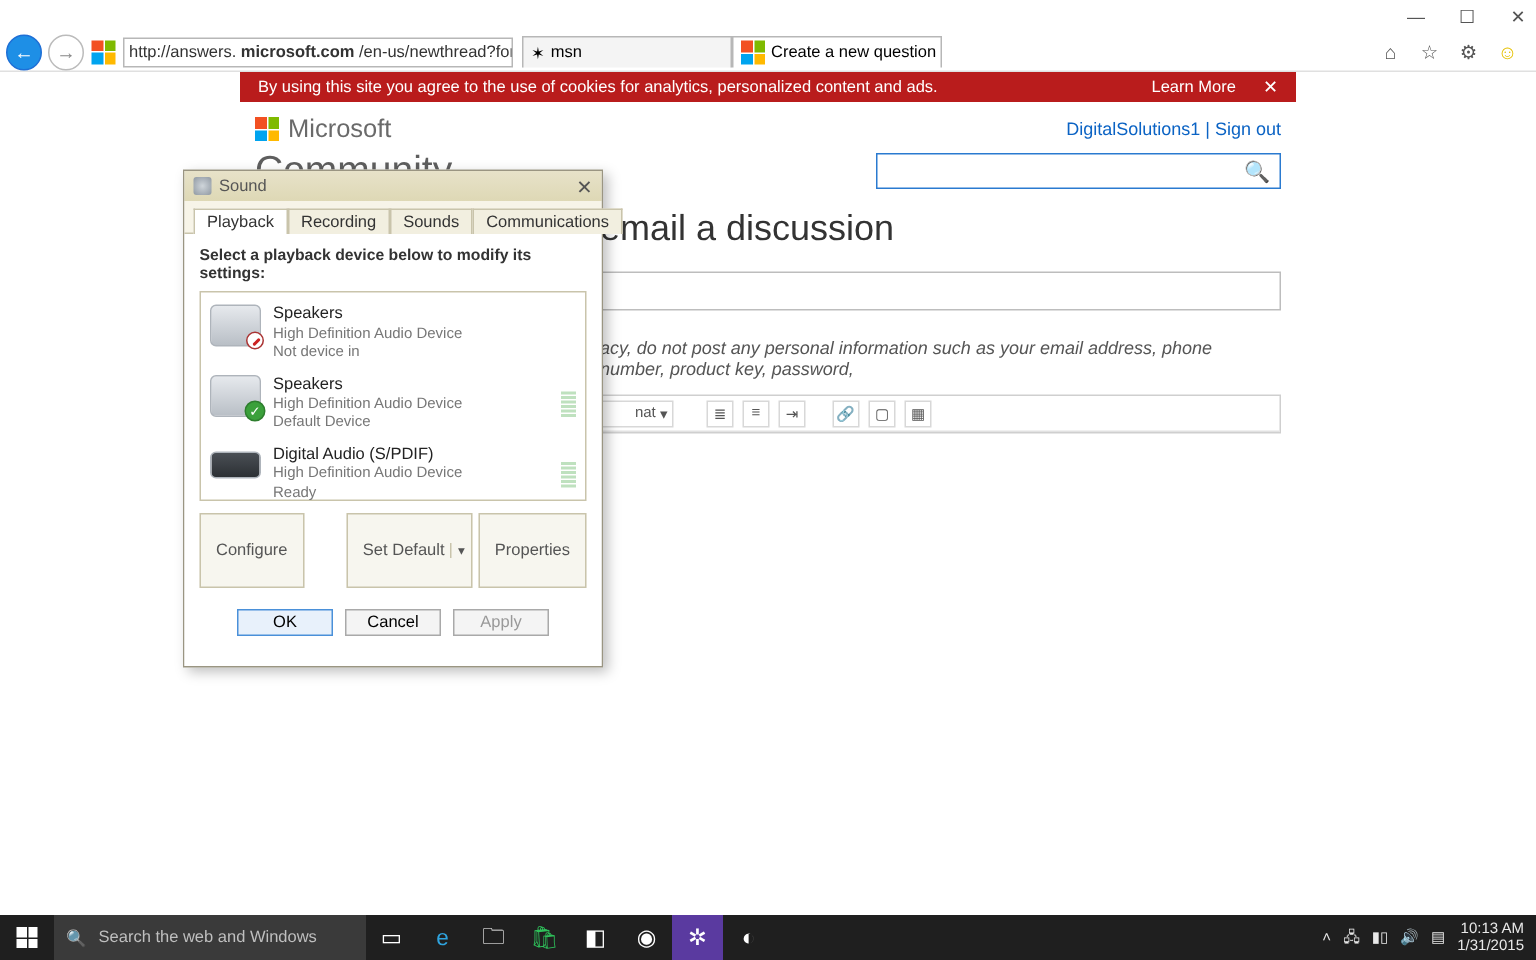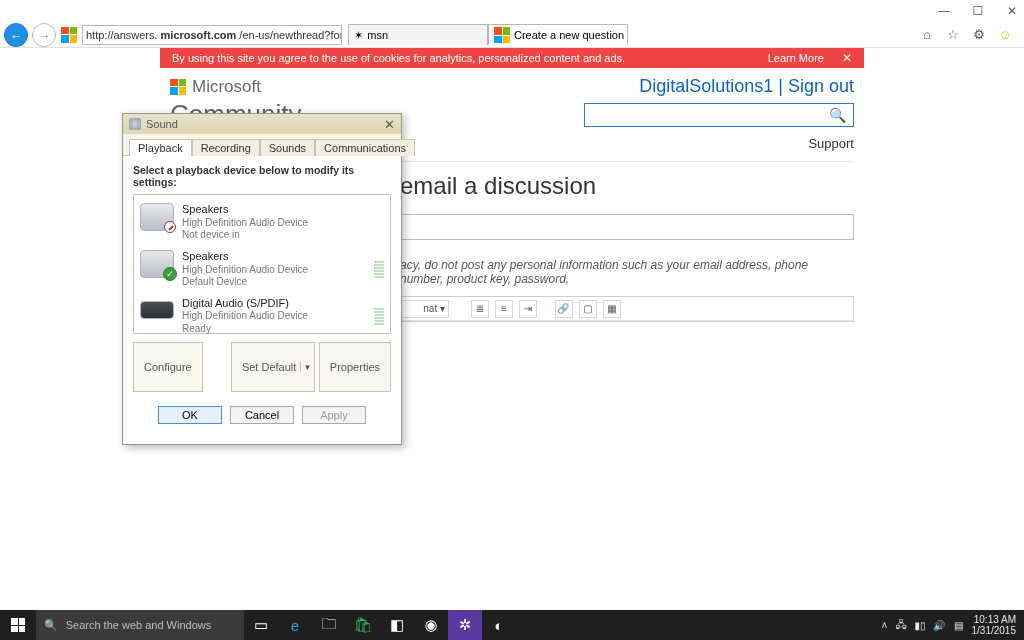--- a/index.html
+++ b/index.html
@@ -14,32 +14,32 @@
   .smallicon { width:18px; height:18px; display:flex; align-items:center; justify-content:center; font-size:13px; color:#555;}
   .small-img { width:16px; height:16px; display:inline-block;}
   .urlbox { flex:0 0 260px; height:20px; border:1px solid #b7b7b7; display:flex; align-items:center; font-size:11px; color:#333; padding:0 3px; gap:3px; overflow:hidden; white-space:nowrap;}
   .urlbox .host { font-weight:600;}
   .tabstrip { display:flex; height:21px; margin-left:2px;}
   .tab { width:140px; border:1px solid #b7b7b7; border-bottom:none; display:flex; align-items:center; gap:4px; padding:0 5px; font-size:11px; background:#f4f4f4; position:relative; overflow:hidden; white-space:nowrap; }
   .tab.active { background:#fff;}
   .favrow { margin-left:auto; display:flex; gap:8px; padding-right:6px;}
 
   
-  .cookie { height:20px; background:#ef4444; color:#fff; font-size:11px; display:flex; align-items:center; padding:0 12px; margin:0 160px;}
+  .cookie { height:20px; background:#b91c1c; color:#fff; font-size:11px; display:flex; align-items:center; padding:0 12px; margin:0 160px;}
   .cookie .learn { margin-left:auto;}
   .cookie .close { margin-left:18px; font-size:12px;}
 
   
   .page { position:relative; background:#fff; }
   .pagehdr { margin:8px 170px 0 170px; display:flex; align-items:center;}
   .mslogo { font-size:17px; color:#6a6a6a; display:flex; align-items:center; gap:6px;}
   .mslogo .sq { width:16px; height:16px; display:grid; grid-template:1fr 1fr/1fr 1fr; gap:1px;}
   .mslogo .sq span:nth-child(1){background:#f25022;} .mslogo .sq span:nth-child(2){background:#7fba00;}
   .mslogo .sq span:nth-child(3){background:#00a4ef;} .mslogo .sq span:nth-child(4){background:#ffb900;}
-  .acct { margin-left:auto; font-size:18px; color:#0b63c4;}
+  .acct { margin-left:auto; font-size:12px; color:#0b63c4;}
   .searchpg { margin-left:14px; width:270px; height:24px; border:1px solid #2a7ad0; display:flex; align-items:center; justify-content:flex-end; padding-right:6px; color:#2a7ad0; font-size:14px;}
   .row2 { margin:2px 170px 0 170px; display:flex; align-items:center; gap:20px;}
   .community { font-size:26px; color:#5e5e5e; font-weight:300;}
   .row3 { margin:6px 170px 0 170px; font-size:13px; color:#333; border-bottom:1px solid #e8e8e8; padding-bottom:10px; display:flex; justify-content:flex-end;}
   .bodyarea { margin:10px 170px 0 170px;}
   .pgtitle { font-size:24px; font-weight:300; color:#333; padding-left:230px;}
   .subjectbox { margin-top:14px; height:26px; border:1px solid #bdbdbd; margin-left:230px;}
   .disclaimer { margin-top:18px; font-size:12px; font-style:italic; color:#555; padding-left:230px;}
   .editor { margin-top:10px; border:1px solid #cfcfcf; margin-left:0;}
   .toolbar { height:24px; border-bottom:1px solid #e2e2e2; display:flex; align-items:center; padding-left:230px; gap:6px;}
@@ -163,23 +163,20 @@
     <div class="acct">
       <span>DigitalSolutions1</span><span> | </span><span>Sign out</span>
     </div>
   </div>
   <div class="row2">
     <div class="community">Community</div>
     <div class="searchpg" style="margin-left:auto">
       <span>🔍</span>
     </div>
   </div>
-  <div class="row3">
-    <span>Support</span>
-  </div>
 
   <div class="bodyarea">
     <div class="pgtitle">email a discussion</div>
     <div class="subjectbox"></div>
     <div class="disclaimer">acy, do not post any personal information such as your email address, phone number, product key, password,</div>
     <div class="editor">
       <div class="toolbar">
         <div class="tdrop"><span>nat</span>&nbsp;<span>▾</span></div>
         <div style="width:10px"></div>
         <div class="tbtn">≣</div>

